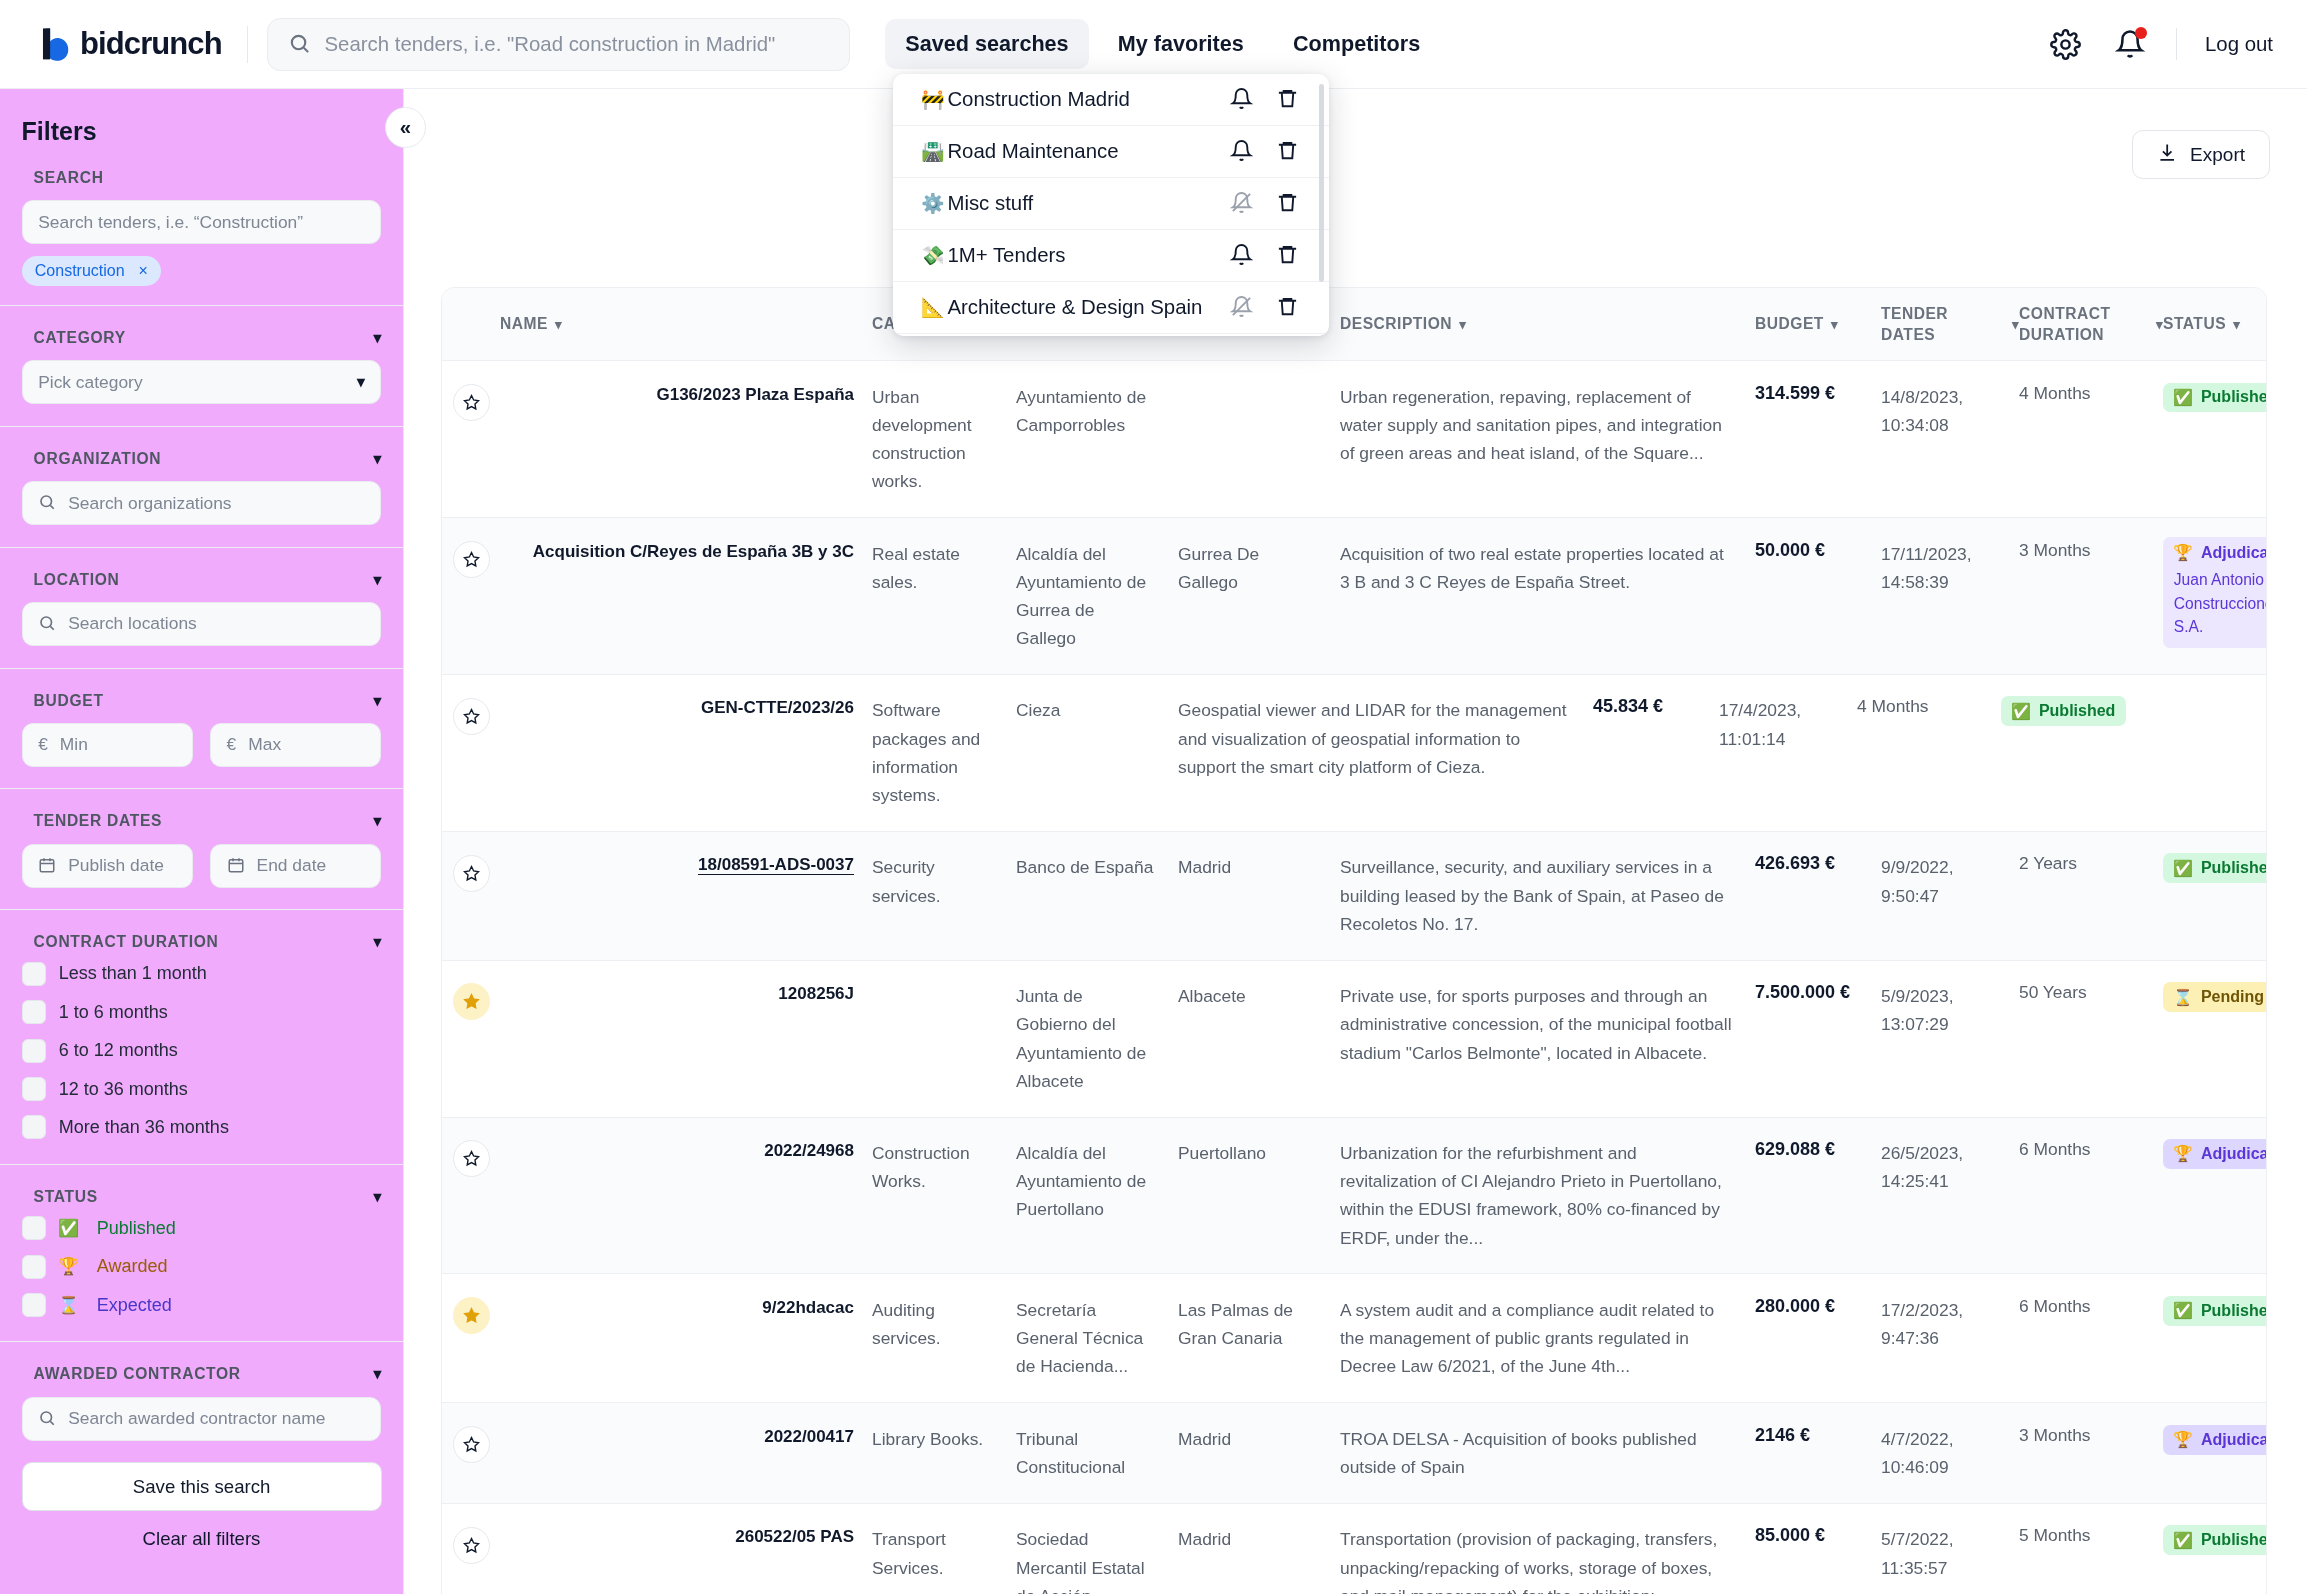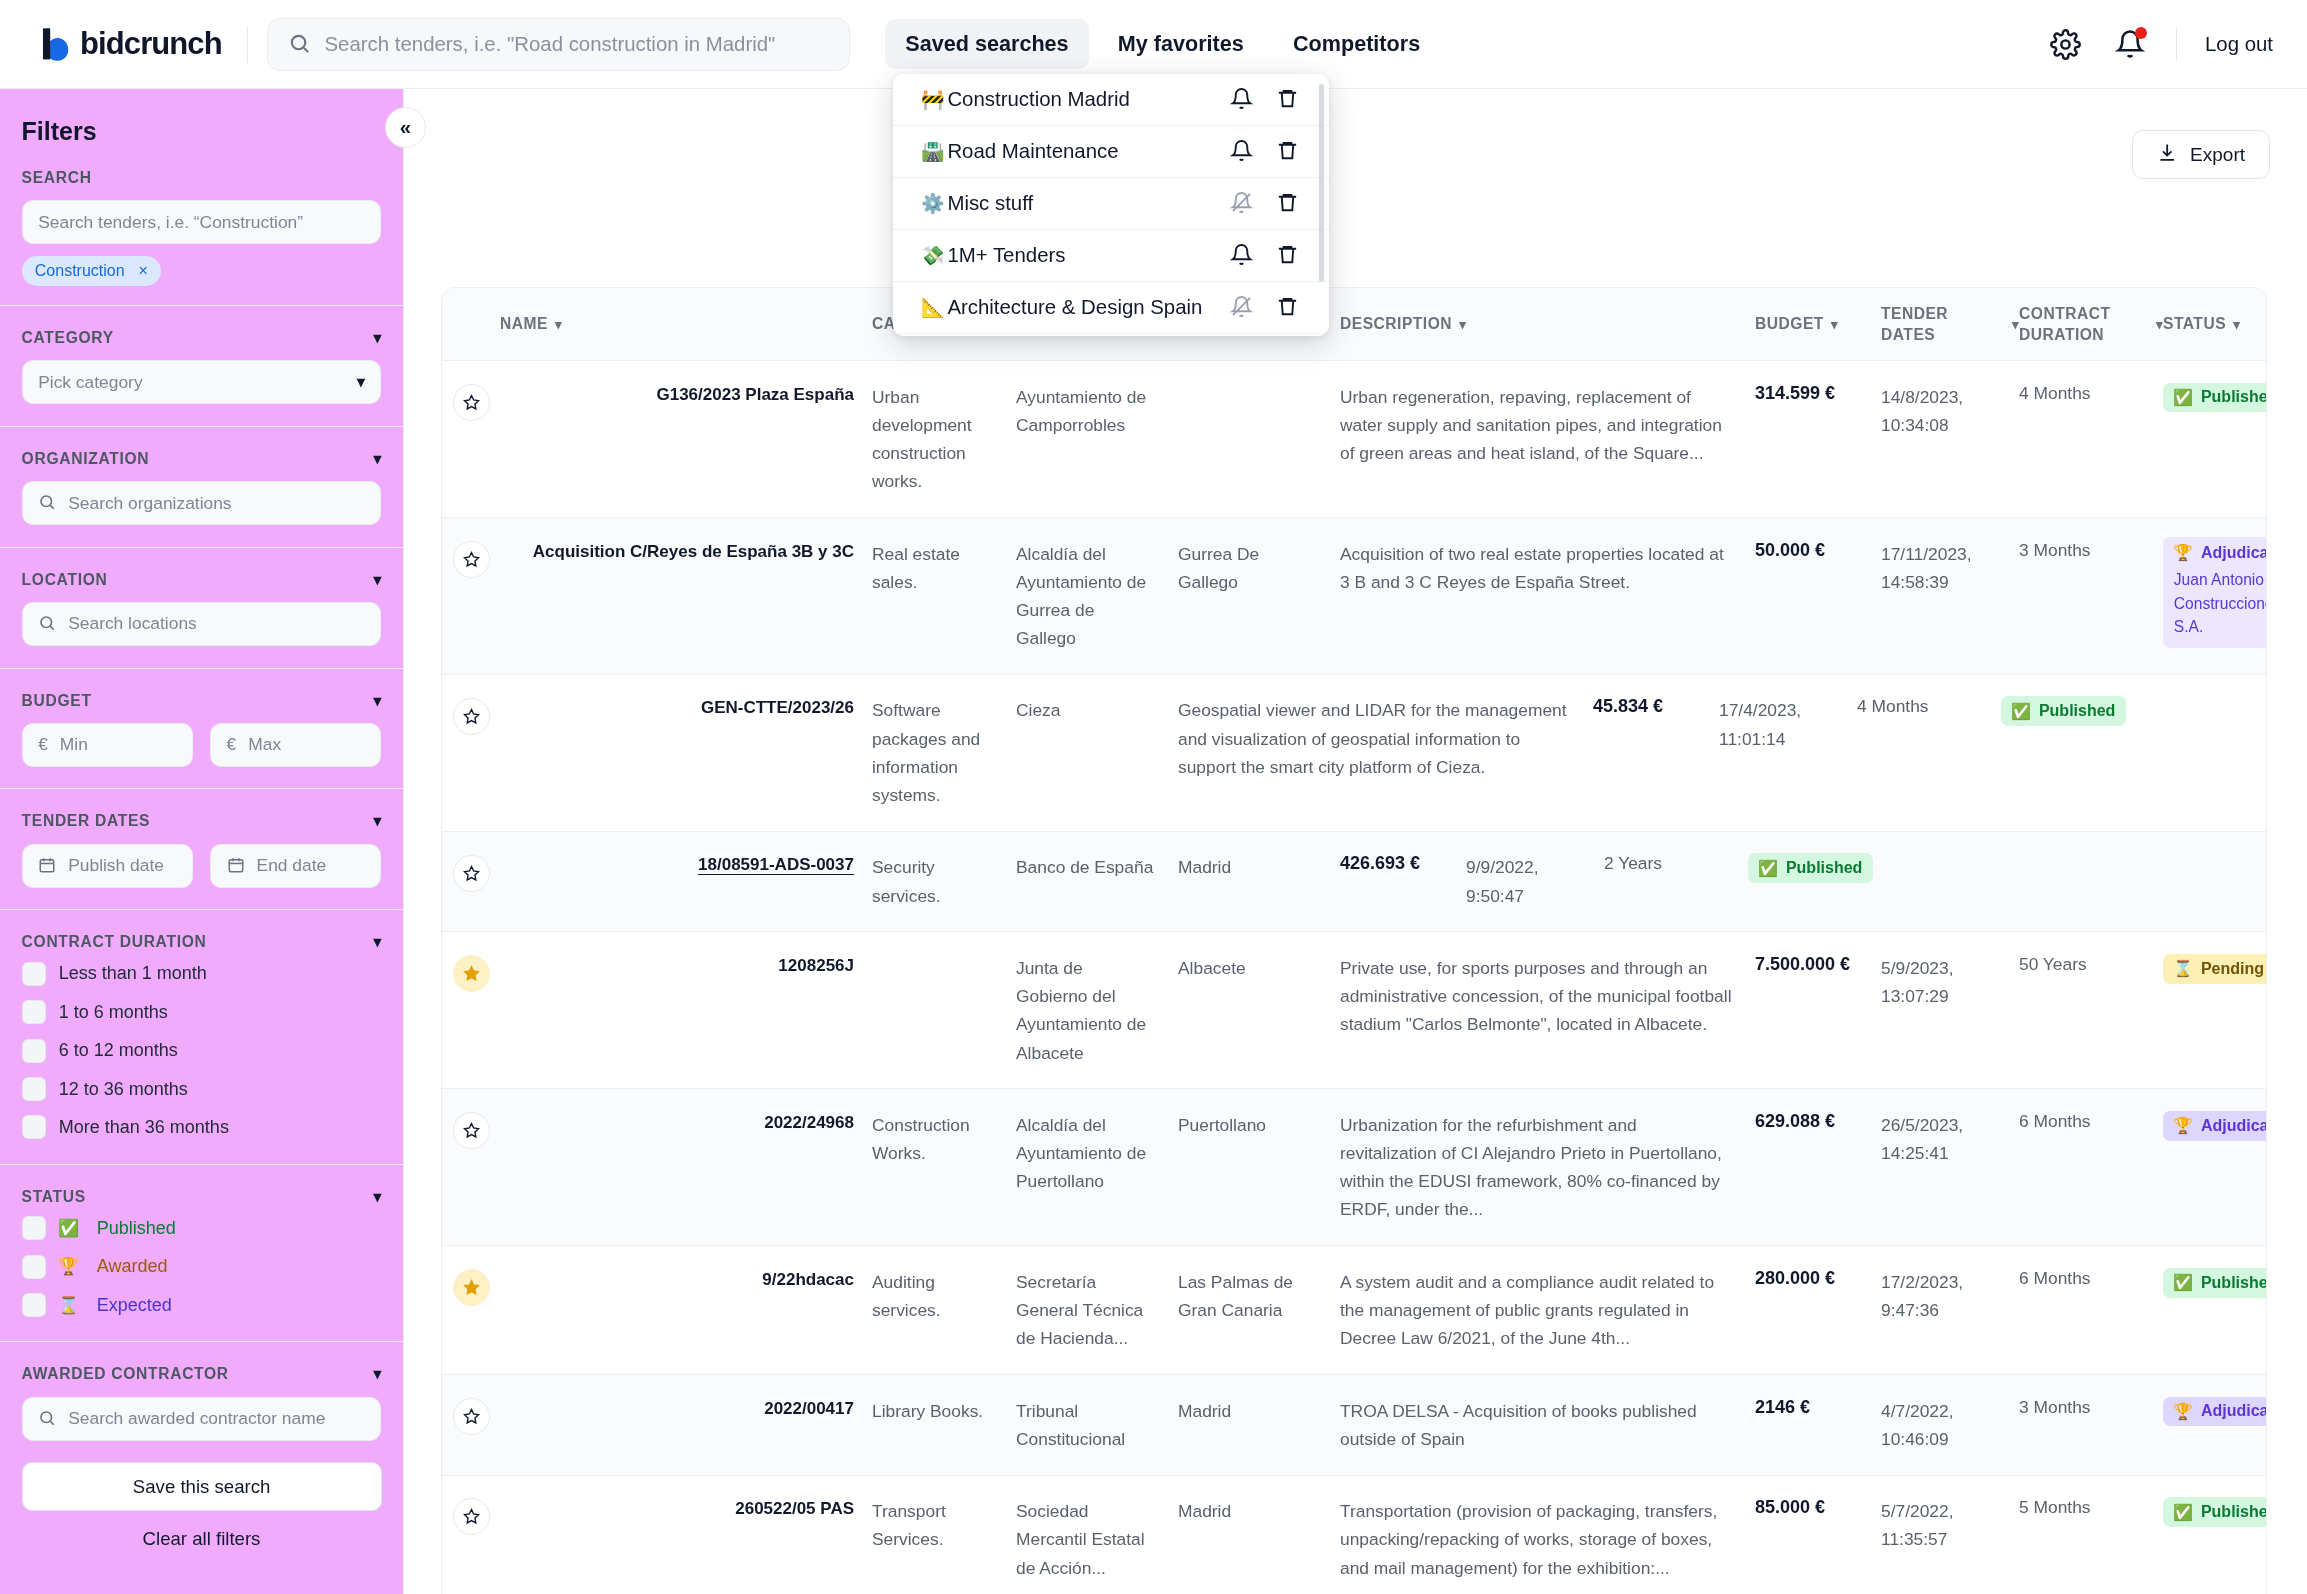--- a/index.html
+++ b/index.html
@@ -102,20 +102,21 @@
   }
   .filters-title {
     font-size: 25px; font-weight: 700; color: #10192b;
     padding: 28px 0 0 21.6px;
   }
   .fsec { padding: 0 21.6px; border-bottom: 1.2px solid #eceef1; }
   .fsec.nb { border-bottom: none; }
   .fsec-head {
     display: flex; align-items: center; justify-content: space-between;
     padding: 23px 0 0 0;
+    margin-left: 12px;
   }
   .fsec-title {
     font-size: 15.6px; font-weight: 700; letter-spacing: 0.7px; color: #4e5662;
   }
   .chev { font-size: 15.6px; color: #10192b; font-weight: 700; }
   .finput {
     margin-top: 13.2px; height: 44px; width: 100%;
     background: #f8f9fb; border: 1.2px solid #e9ebef; border-radius: 10.8px;
     display: flex; align-items: center; padding: 0 15.6px; gap: 12px;
   }
@@ -689,20 +690,21 @@
             <span class="star">
               <svg width="19" height="19" viewBox="0 0 24 24" fill="none" stroke="#10192b" stroke-width="1.8">
                 <path d="M12 3.2l2.7 5.6 6.1.9-4.4 4.3 1 6.1-5.4-2.9-5.4 2.9 1-6.1L3.2 9.7l6.1-.9z"></path>
               </svg>
             </span>
           </div>
           <div class="col-name cell-name ul">18/08591-ADS-0037</div>
           <div class="col-cat cell">Security services.</div>
           <div class="col-org cell">Banco de España</div>
           <div class="col-loc cell">Madrid</div>
+          <div class="col-desc cell">Surveillance, security, and auxiliary services in a building leased by the Bank of Spain, at Paseo de Recoletos No. 17.</div>
           <div class="col-bud cell-bud">426.693 €</div>
           <div class="col-dates cell-dates">9/9/2022,<br>9:50:47</div>
           <div class="col-dur cell-dur">2 Years</div>
           <div class="col-stat"><span class="badge badge-published">
               <span>✅</span>
               <span>Published</span>
             </span></div>
         </div>
         <div class="trow">
           <div class="col-star star-cell">

